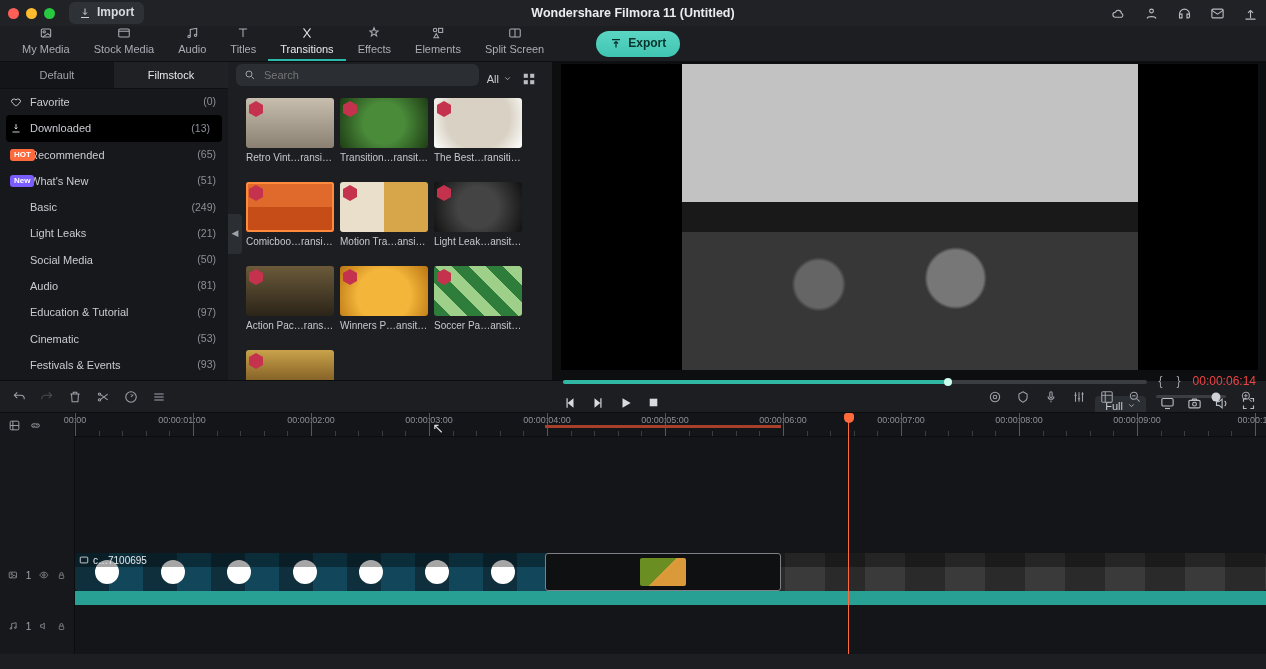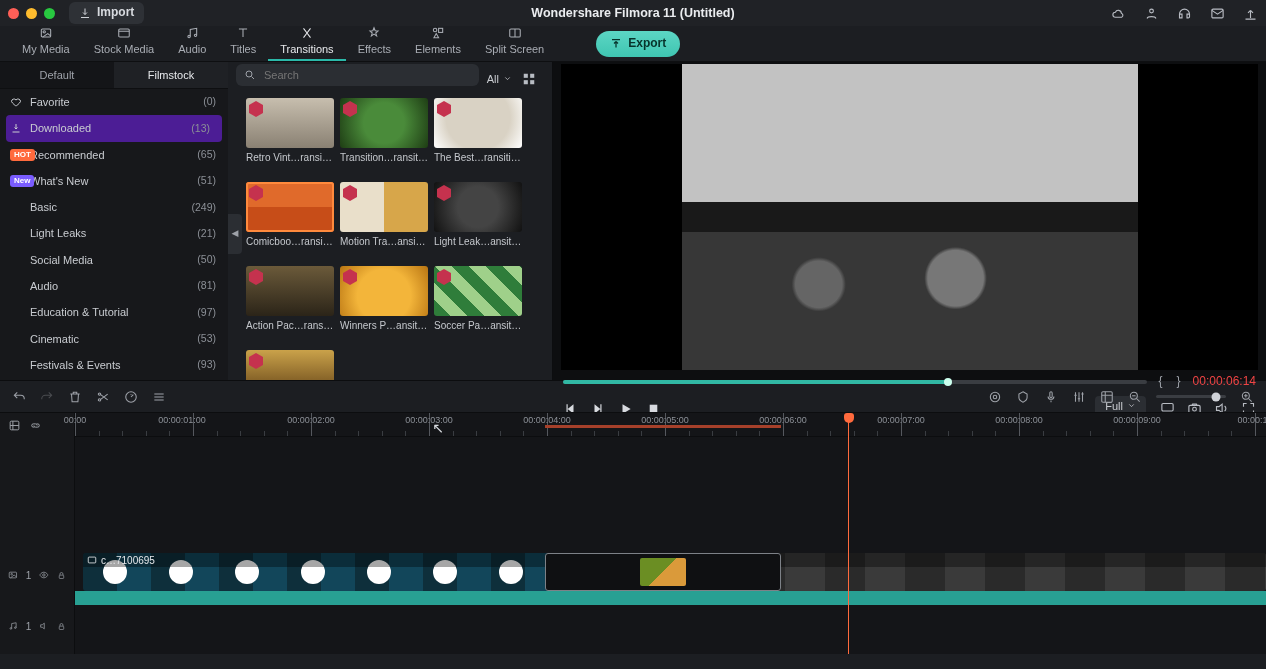--- a/index.html
+++ b/index.html
@@ -37,21 +37,21 @@
 .search{flex:1;display:flex;align-items:center;gap:6px;background:#2b2e33;border-radius:6px;padding:4px 8px;color:#9ea2a9}
 .search input{flex:1;background:transparent;border:0;outline:0;color:#d7dadf;font-size:11px}
 .view-toggle{display:flex;align-items:center;gap:10px;color:#b8bcc3;padding-right:8px}
 .all-dd{display:flex;align-items:center;gap:4px;font-size:11px;color:#c9ccd1;cursor:pointer}
 
 .left-body{flex:1;display:flex;overflow:hidden;position:relative}
 .cat-list{width:228px;background:#17181b;overflow-y:auto;border-top:1px solid #0e0f11}
 .cat-item{display:flex;align-items:center;gap:8px;padding:6px 12px 6px 30px;font-size:11px;color:#c9ccd1;cursor:pointer;position:relative}
 .cat-item .cnt{margin-left:auto;color:#8c9097;font-size:10.5px}
 .cat-item .badge{position:absolute;left:10px}
-.cat-item.active{background:#4c1d95;border-radius:4px;margin:0 6px;padding-left:24px}
+.cat-item.active{background:#000000;border-radius:4px;margin:0 6px;padding-left:24px}
 .cat-item.active .badge{left:4px}
 .badge-hot{background:#ff6a3d;color:#fff;font-size:8px;font-weight:700;padding:1px 4px;border-radius:3px}
 .badge-new{background:#7a5cff;color:#fff;font-size:8px;font-weight:700;padding:1px 4px;border-radius:3px}
 
 .collapse-handle{position:absolute;left:228px;top:50%;transform:translateY(-50%);width:14px;height:40px;background:#2b2e33;border-radius:0 4px 4px 0;display:flex;align-items:center;justify-content:center;color:#9ea2a9;cursor:pointer;font-size:9px}
 
 .thumb-grid{flex:1;overflow-y:auto;padding:10px 8px 10px 18px;display:grid;grid-template-columns:repeat(3,88px);gap:18px 6px;align-content:start}
 .thumb{width:88px;display:flex;flex-direction:column;gap:3px}
 .thumb .img{width:88px;height:50px;background:#3a3d42;border-radius:3px;position:relative;overflow:hidden}
 .thumb .img .dl{position:absolute;left:3px;top:3px;width:14px;height:16px;background:#c5324e;clip-path:polygon(50% 0,100% 25%,100% 75%,50% 100%,0 75%,0 25%)}
@@ -64,21 +64,21 @@
 .preview-img{width:456px;height:306px;background:
  radial-gradient(circle at 60% 70%, #777 0 8%, transparent 9%),
  radial-gradient(circle at 30% 72%, #666 0 6%, transparent 7%),
  linear-gradient(#bfbfbf 0 45%, #1e1e1e 45% 55%, #3a3a3a 55% 100%);
  filter:grayscale(1) contrast(1.05)}
 .scrub-row{display:flex;align-items:center;gap:10px;padding:4px 10px}
 .scrub{flex:1;height:4px;background:#3a3d42;border-radius:2px;position:relative}
 .scrub .prog{position:absolute;left:0;top:0;bottom:0;background:#31b8a4;width:66%;border-radius:2px}
 .scrub .knob{position:absolute;top:50%;left:66%;transform:translate(-50%,-50%);width:8px;height:8px;border-radius:50%;background:#cfe}
 .mark-btn{color:#9ea2a9;cursor:pointer;padding:0 2px}
-.ctrl-row{display:flex;align-items:flex-end;padding:2px 10px 4px;gap:14px}
+.ctrl-row{display:flex;align-items:flex-start;padding:2px 10px 4px;gap:14px}
 .play-controls{display:flex;gap:14px;align-items:center;color:#d7dadf}
 .ctrl-row .spacer{flex:1}
 .full-dd{display:flex;align-items:center;gap:4px;background:#2b2e33;padding:3px 10px;border-radius:4px;font-size:11px;cursor:pointer}
 .ctrl-right{display:flex;gap:12px;align-items:center;color:#b8bcc3}
 .timecode{font-variant-numeric:tabular-nums;font-size:12px;color:#ef4444}
 
 
 .tl-toolbar{height:32px;background:#1c1e22;border-top:1px solid #0c0d0f;display:flex;align-items:center;padding:0 12px;gap:14px;color:#9ea2a9}
 .tl-toolbar .grp{display:flex;gap:14px;align-items:center}
 .tl-toolbar .sep{flex:1}
@@ -101,21 +101,21 @@
 .ruler .lbl{position:absolute;top:2px;transform:translateX(-50%);white-space:nowrap}
 .ruler .sub{position:absolute;bottom:0;width:1px;height:5px;background:#3a3d42}
 .highlight-range{position:absolute;top:12px;height:3px;background:#a6402a}
 
 .tracks{position:absolute;left:0;right:0;top:24px;bottom:0}
 .playhead{position:absolute;top:-24px;bottom:0;width:0;border-left:1.5px solid #ff6a3d}
 .playhead::before{content:"";position:absolute;top:0;left:-5px;width:10px;height:10px;background:#ff6a3d;border-radius:3px 3px 50% 50%}
 
 .video-track{position:absolute;top:116px;left:0;right:0;height:44px}
 .clip{position:absolute;top:0;height:38px;border-radius:3px;overflow:hidden}
-.clipA{left:8px;width:590px;background:repeating-linear-gradient(90deg,#0e2f3b 0 34px,#12465a 34px 68px)}
+.clipA{left:0;width:590px;background:repeating-linear-gradient(90deg,#0e2f3b 0 34px,#12465a 34px 68px)}
 .clipB{left:590px;right:0;background:repeating-linear-gradient(90deg,#2a2a2a 0 40px,#3a3a3a 40px 80px)}
 .clip .hdr{position:absolute;left:0;top:0;right:0;height:14px;background:rgba(0,0,0,.35);display:flex;align-items:center;gap:4px;padding:0 4px;font-size:10px;color:#e6e8eb}
 .clip .frames{position:absolute;top:0;bottom:0;left:0;right:0}
 .clipA .bulb{position:absolute;top:50%;transform:translate(-50%,-50%);width:24px;height:24px;border-radius:50%;background:#fff}
 .trans-clip{position:absolute;top:116px;height:38px;left:470px;width:236px;border:1.5px solid #7d8187;border-radius:3px;background:#0f1012;display:flex;align-items:center;justify-content:center}
 .trans-clip .mini{width:46px;height:28px;background:linear-gradient(135deg,#6b8e23 0 50%,#da9a3a 50% 100%);border-radius:2px}
 .audio-strip{position:absolute;top:154px;left:0;right:0;height:14px;background:#2bb9a9;opacity:.85}
 
 .audio-track{position:absolute;top:198px;left:0;right:0;height:20px}
 

